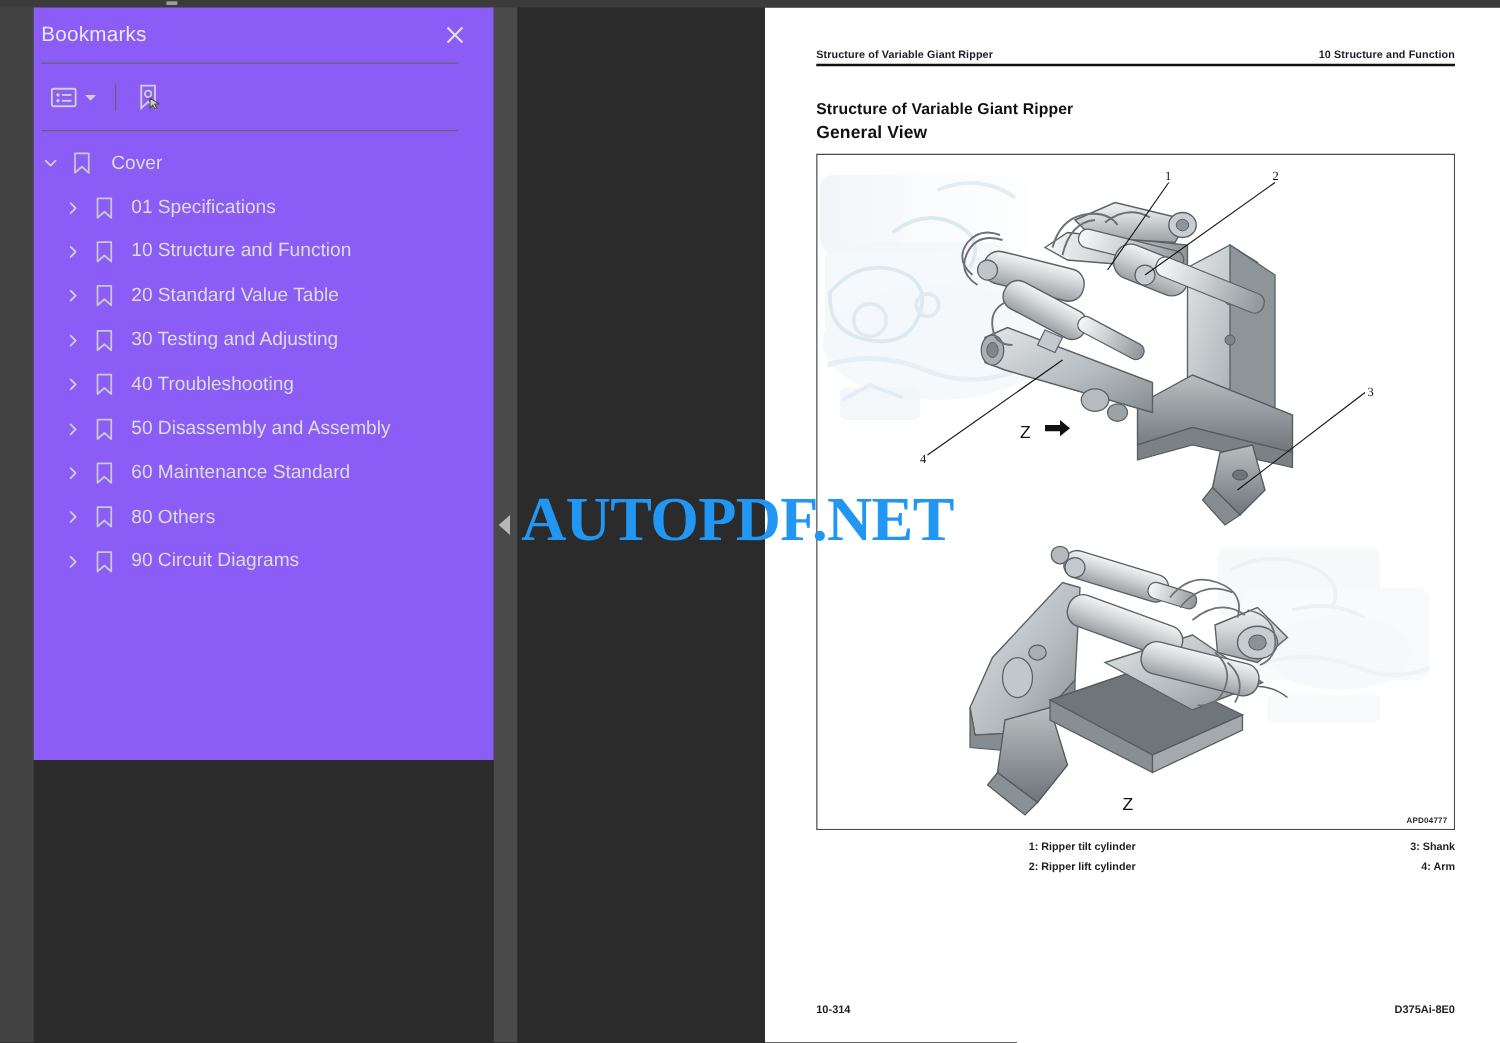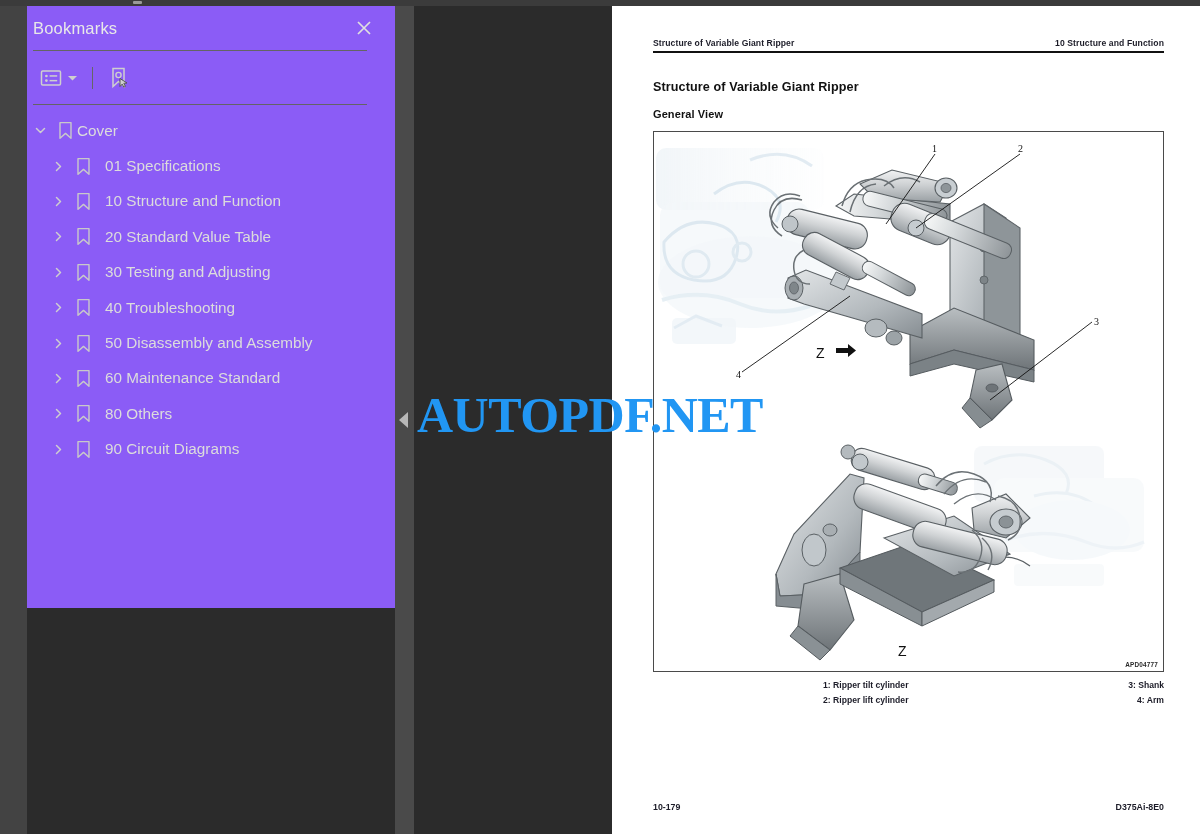--- a/index.html
+++ b/index.html
@@ -69,21 +69,21 @@
   }
   .bm-twisty {
     width: 26px; flex: 0 0 26px; display: flex;
     align-items: center; justify-content: center; cursor: pointer;
   }
   .bm-icon {
     width: 24px; flex: 0 0 24px; display: flex;
     align-items: center; justify-content: center;
   }
   .bm-label {
-    color: #dcdcdc; font-size: 15.3px; margin-left: 0;
+    color: #dcdcdc; font-size: 15.3px; margin-left: 12px;
     white-space: nowrap;
   }
   .lvl0 { padding-left: 0px; }
   .lvl1 { padding-left: 18px; }
   .lvl1 .bm-label { margin-left: 10px; }
 
   
   .splitter {
     width: 19px; height: 834px; flex: 0 0 19px;
     background: #4a4a4a; position: relative; cursor: ew-resize;
@@ -119,22 +119,22 @@
     font-size: 8.6px; font-weight: bold; color: #1c1c28;
     letter-spacing: .1px;
   }
   .run-rule { height: 1.6px; background: #111; margin-top: 3px; }
 
   .doc-title {
     margin-top: 26px; font-size: 12.6px; font-weight: bold;
     color: #111; letter-spacing: .1px; line-height: 1.32;
   }
   .doc-sub {
-    font-size: 11px; font-weight: bold; color: #111;
-    letter-spacing: .1px; line-height: 1.3; margin-top: 12px;
+    font-size: 14px; font-weight: bold; color: #111;
+    letter-spacing: .1px; line-height: 1.3; margin-top: 1px;
   }
 
   
   .figure {
     margin-top: 9px; border: 1.3px solid #4a4a4a;
     height: 541px; position: relative; background: #fff;
     overflow: hidden;
   }
   .fig-half { position: absolute; left: 0; width: 100%; }
   .fig-top { top: 0; height: 302px; }
@@ -564,21 +564,21 @@
             <div class="legend-col">1: Ripper tilt cylinder</div>
             <div class="legend-col">3: Shank</div>
           </div>
           <div class="legend-row">
             <div class="legend-col">2: Ripper lift cylinder</div>
             <div class="legend-col">4: Arm</div>
           </div>
         </div>
 
         <div class="page-foot">
-          <span>10-179</span>
+          <span>10-314</span>
           <span>D375Ai-8E0</span>
         </div>
 
       </div>
     </div>
   </div>
 
   <div class="watermark">AUTOPDF.NET</div>
 
 </div>

